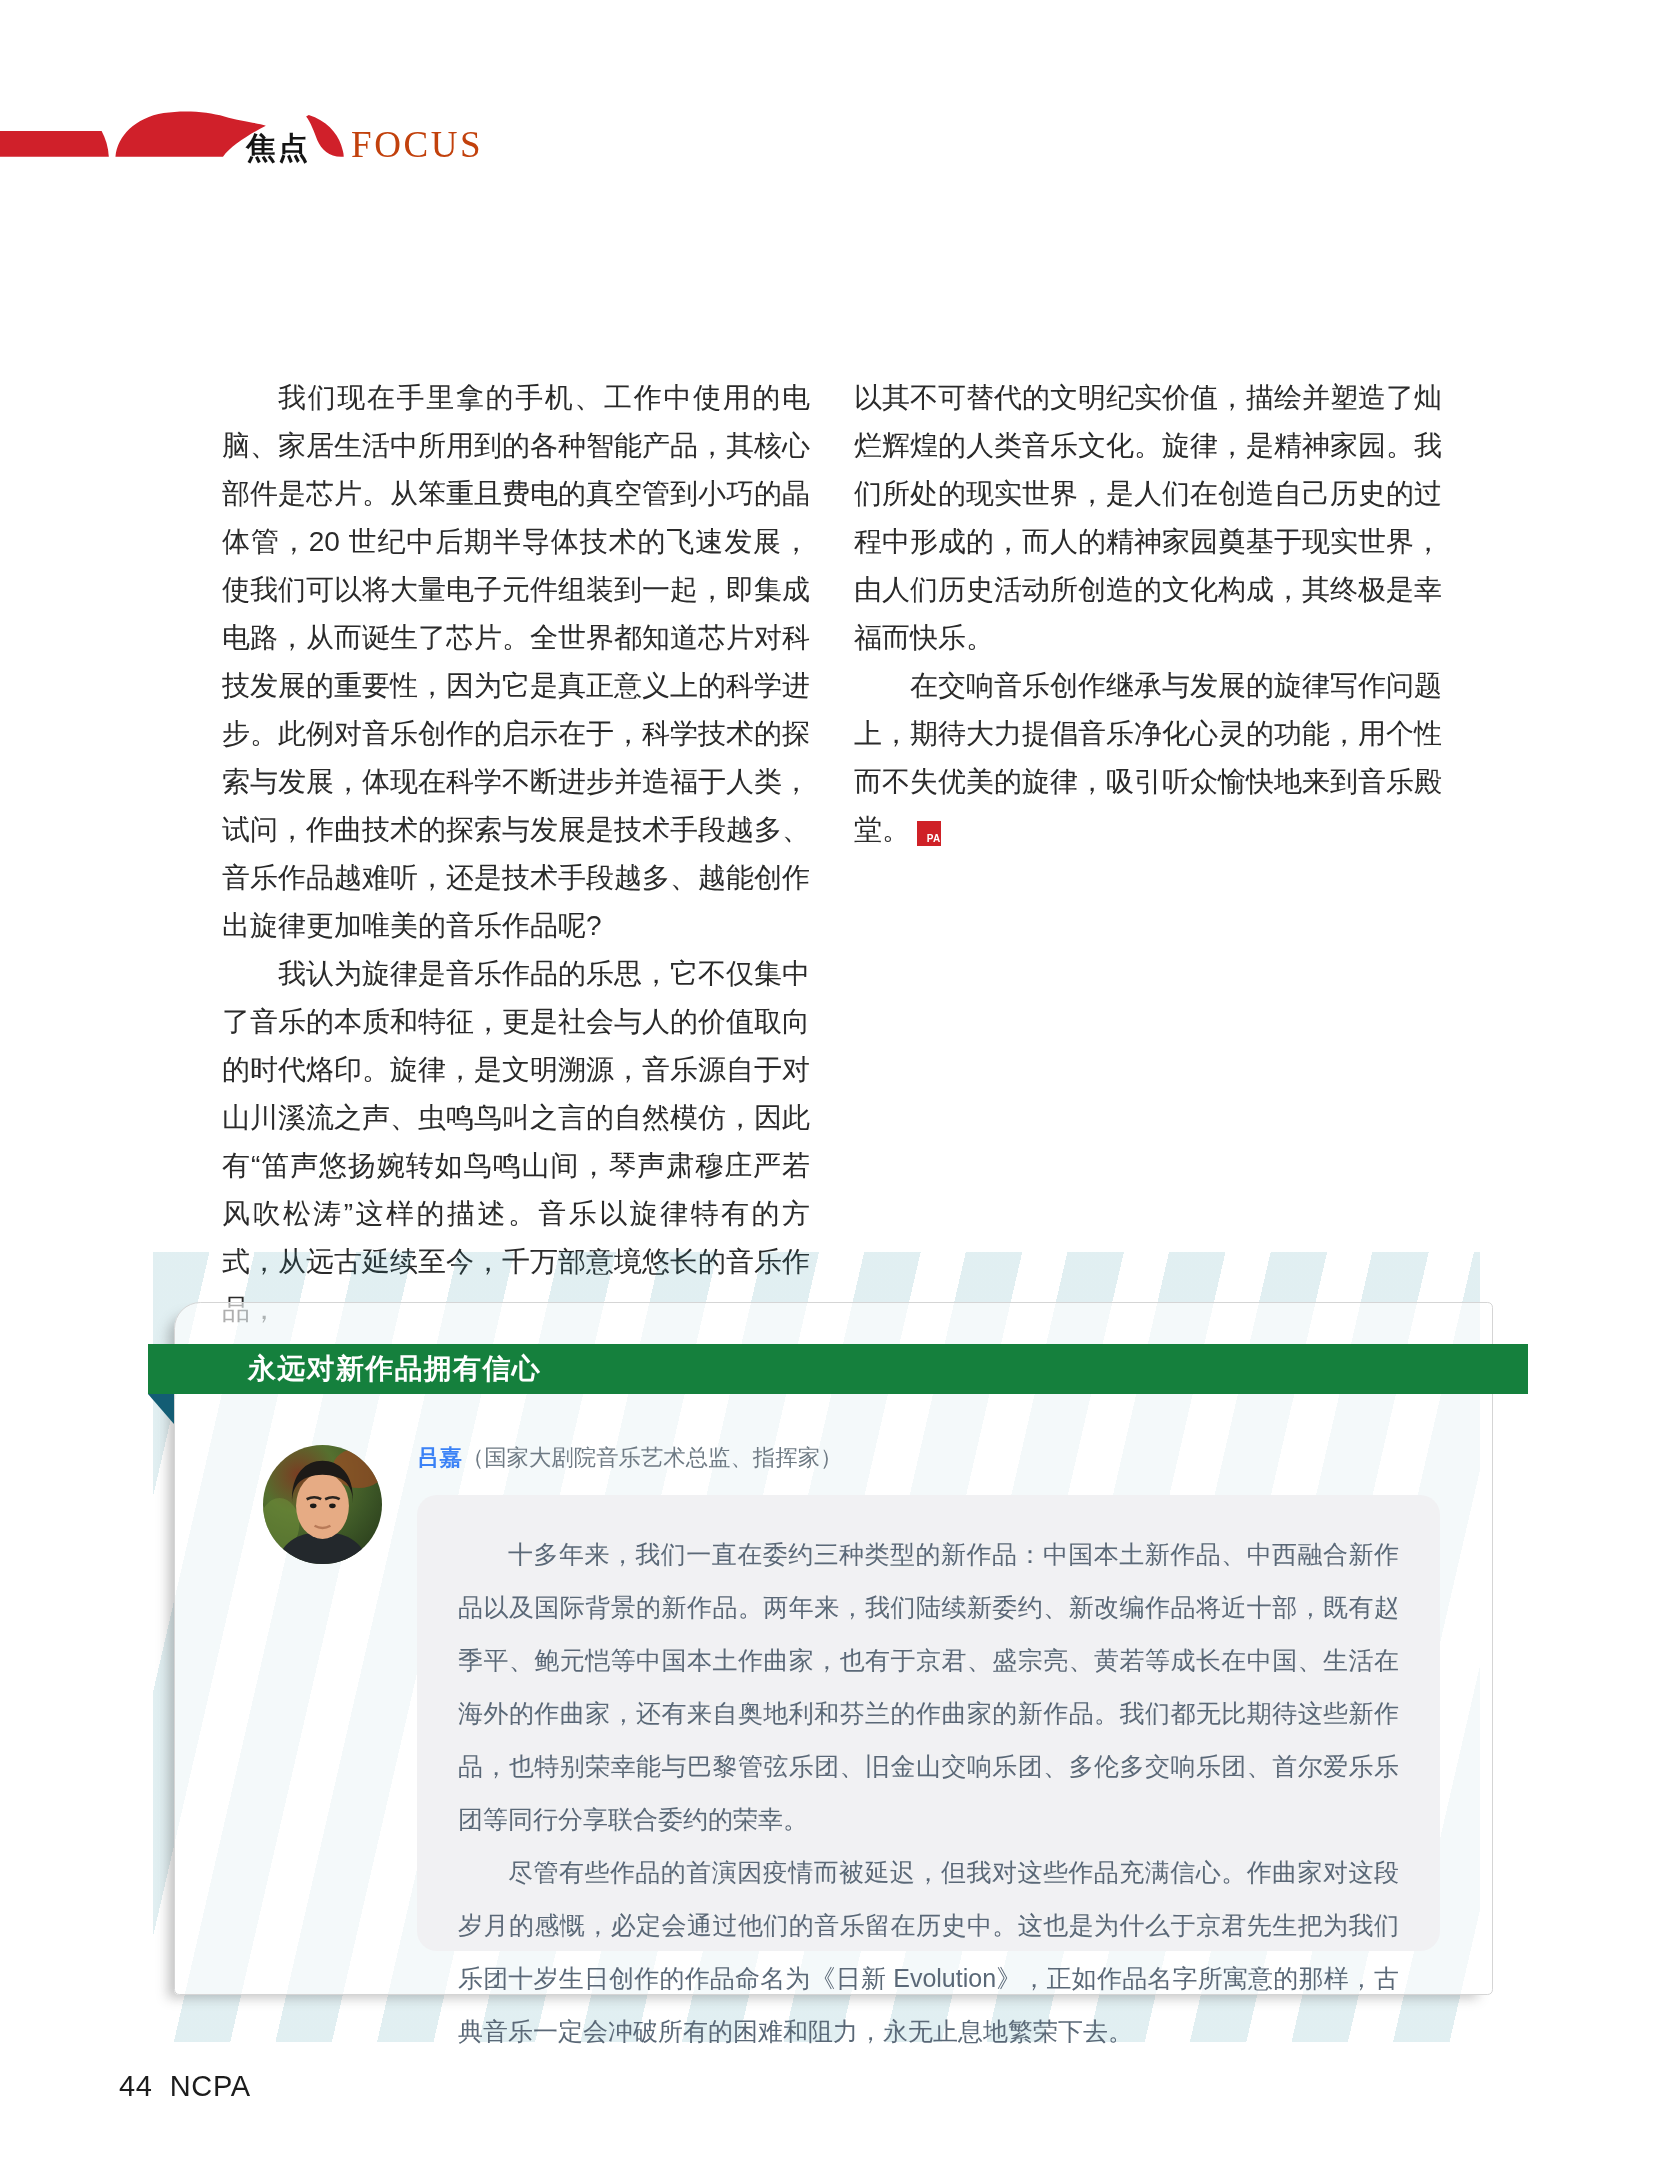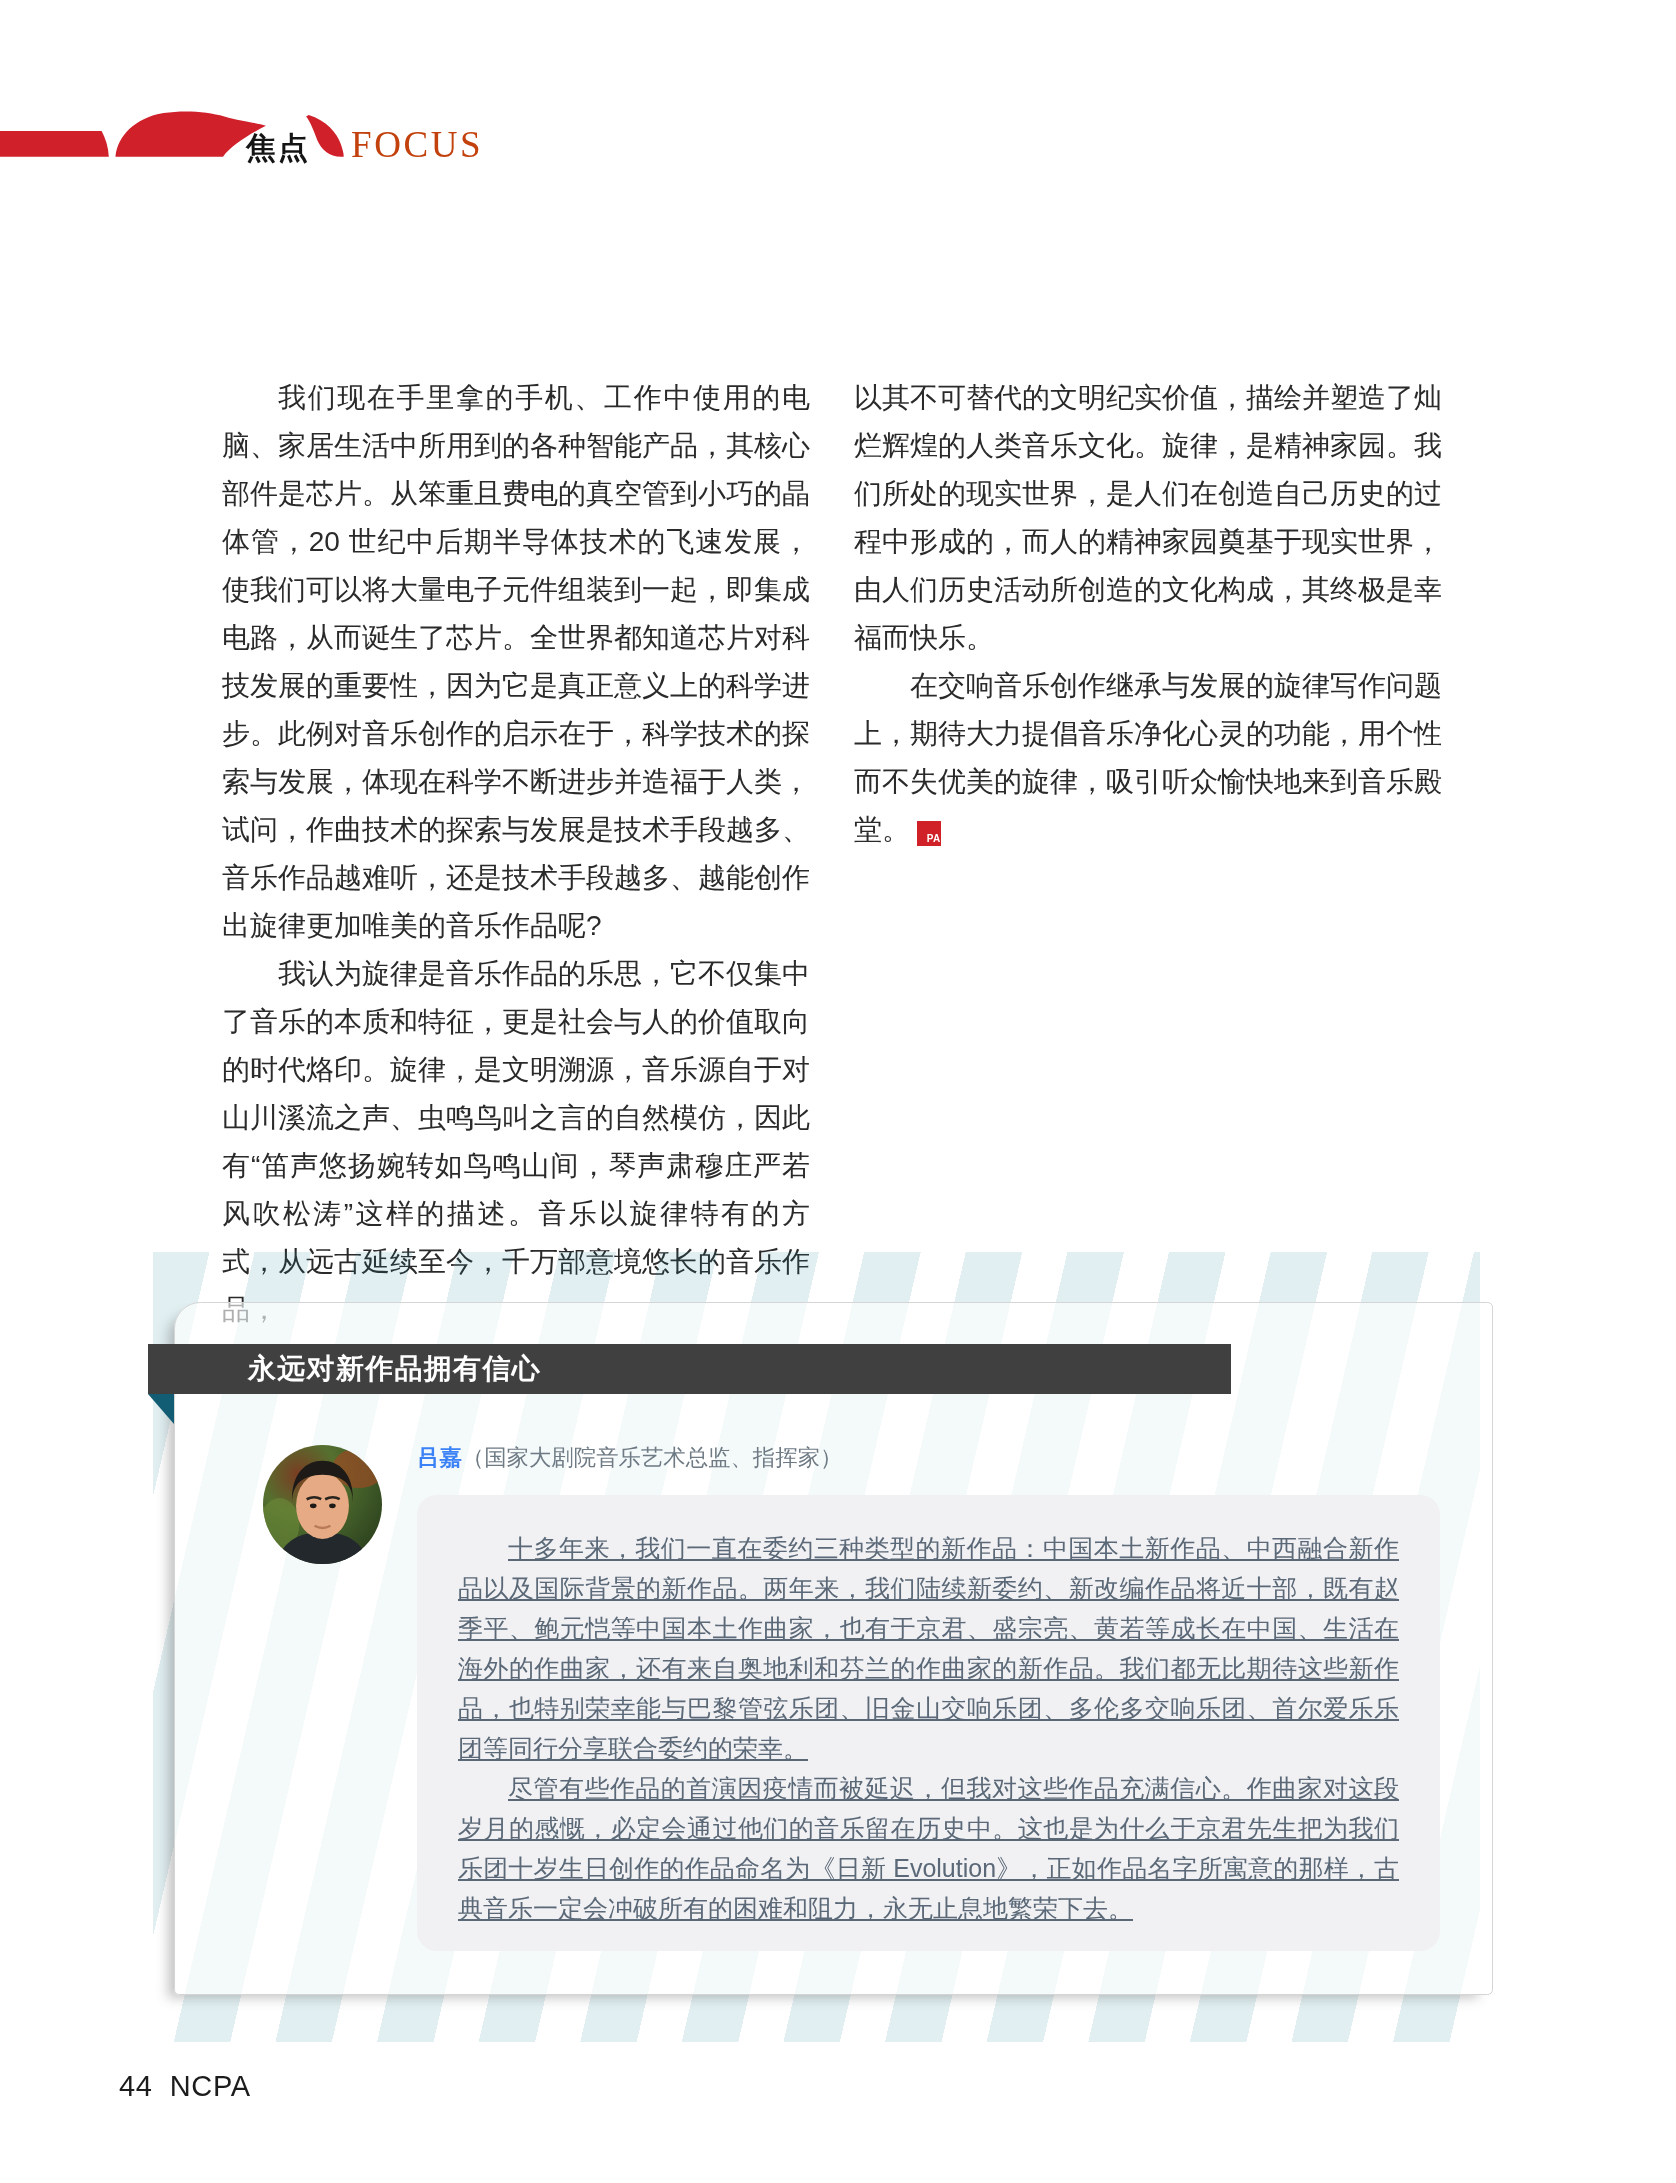--- a/index.html
+++ b/index.html
@@ -39,22 +39,22 @@
     background:repeating-linear-gradient(103deg,
       rgba(24,132,152,0.13) 0 55px, rgba(24,132,152,0) 55px 99px);
   }
   .card{
     position:absolute;left:174px;top:1302px;width:1317px;height:691px;z-index:1;
     background:rgba(255,255,255,0.62);
     border:0.7px solid #d5d5d5;border-radius:26.4px 5.3px 5.3px 5.3px;
     box-shadow:-10.6px 8px 12px -5.3px rgba(90,90,90,0.35);
   }
   .panel-bar{
-    position:absolute;left:148px;top:1344px;width:1083px;height:50px;z-index:3;
-    background:#404040;display:flex;align-items:center;
+    position:absolute;left:148px;top:1344px;width:1380px;height:50px;z-index:3;
+    background:#15803d;display:flex;align-items:center;
   }
   .panel-title{
     margin-left:100px;color:#ffffff;font-size:28px;font-weight:700;letter-spacing:1.3px;
   }
   .panel-fold{
     position:absolute;left:148px;top:1394px;width:26px;height:30px;z-index:2;
     background:#135d74;clip-path:polygon(0 0,100% 0,100% 100%);
   }
   .avatar{
     position:absolute;left:263px;top:1445px;width:119px;height:119px;z-index:3;
@@ -63,21 +63,21 @@
   .speaker-line{
     position:absolute;left:417px;top:1443px;z-index:3;font-size:22.4px;line-height:29px;
     white-space:nowrap;
   }
   .speaker-name{color:#3b82f6;font-weight:700;}
   .speaker-title{color:#6e7a84;font-weight:400;}
   .quote-box{
     position:absolute;left:417px;top:1495px;width:1023px;height:456px;z-index:3;
     background:#f1f1f3;border-radius:20px;box-sizing:border-box;
     padding:33px 41px 0 41px;
-    font-size:25px;line-height:40px;color:#5a6877;text-align:justify;text-decoration:underline;
+    font-size:25px;line-height:53px;color:#5a6877;text-align:justify;
   }
   .quote-box p{margin:0;text-indent:2em;}
   
   .footer{
     position:absolute;left:119px;top:2070px;font-size:29px;color:#1c1c1c;z-index:4;
     letter-spacing:0.7px;white-space:nowrap;
   }
   .footer .sp{display:inline-block;width:17px;}
 </style>
 </head>

